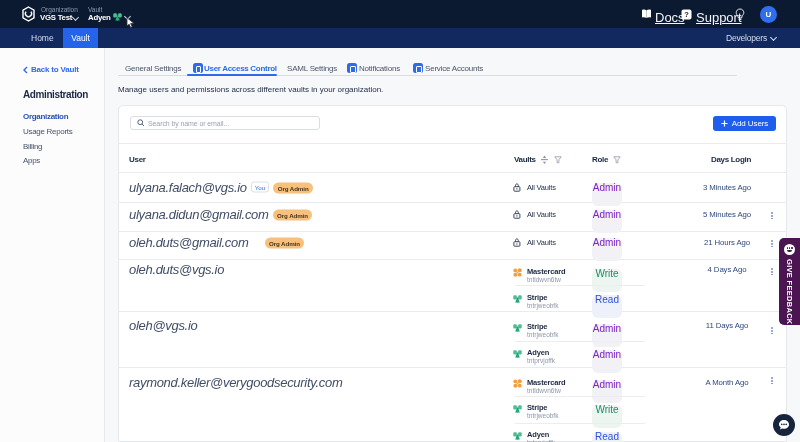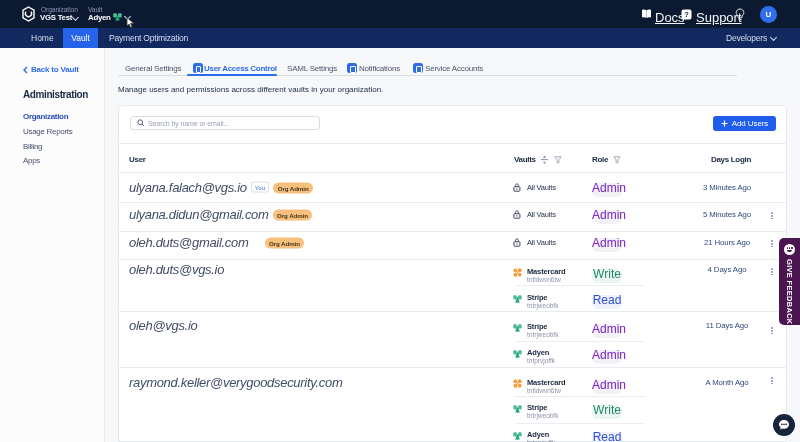--- a/index.html
+++ b/index.html
@@ -27,21 +27,21 @@
 
 .tab { font-size:8px; letter-spacing:-0.2px; color:#4a5468; white-space:nowrap; }
 .tabactive { color:#2d6be9; font-weight:700; }
 .tabicon { width:10px; height:10px; background:#2d6be9; border-radius:2.5px; }
 .tabicon:after { content:""; position:absolute; left:3px; top:2.5px; width:3.5px; height:5px; border:1px solid #fff; border-radius:1px; }
 
 
 .pill { display:inline-block; font-size:6.5px; letter-spacing:-0.1px; border-radius:8px; padding:1.5px 4.5px; line-height:7.5px; position:relative; top:0.8px; }
 .orgpill { background:#f7c07c; color:#44341c; font-weight:600; font-size:6.2px;}
 .youpill { display:inline-block; background:#fff; border:1px solid #d9dee6; color:#2d6be9; font-size:6.2px; border-radius:3px; padding:1px 3px; line-height:7.5px; }
-.rolepill { position:absolute; left:592px; width:30px; height:14px; background:#f1f1f6; border-radius:6px; font-size:12px; font-weight:500; text-align:center; line-height:10.5px; }
+.rolepill { position:absolute; left:592px; width:30px; height:23px; background:#f1f1f6; border-radius:6px; font-size:10px; font-weight:500; text-align:center; line-height:10.5px; }
 .r-admin { color:#7d22c3; }
 .r-write { color:#1d8a6a; background:#edf5f1;}
 .r-read { color:#2c50d8; background:#eef1f9;}
 
 
 .hline { position:absolute; height:1px; background:#e9ebef; }
 .subline { position:absolute; height:1px; background:#ecedf1; }
 .th { font-size:8px; letter-spacing:-0.3px; font-weight:700; color:#1b2942; }
 .email { font-size:13px; letter-spacing:-0.3px; color:#414d66;font-style:italic; }
 .vname { font-size:7.5px; letter-spacing:-0.15px; font-weight:700; color:#1b2942; }
@@ -114,21 +114,20 @@
   <div class="abs b1right" style="left:696px;top:10px;">Support</div>
   <svg class="abs" style="left:735px;top:8px" width="10" height="13" viewBox="0 0 10 13">
     <path d="M5 1 C2.7 1 1.2 2.7 1.2 4.7 C1.2 6.2 2.2 7 2.8 8 C3.2 8.7 3.3 9.5 3.3 10 L6.7 10 C6.7 9.5 6.8 8.7 7.2 8 C7.8 7 8.8 6.2 8.8 4.7 C8.8 2.7 7.3 1 5 1 Z" fill="none" stroke="#e8ecf4" stroke-width="1"></path>
     <path d="M3.6 11.5 L6.4 11.5" stroke="#e8ecf4" stroke-width="1"></path>
   </svg>
   <div class="abs" style="left:760px;top:6px;width:17px;height:17px;border-radius:50%;background:#2f6fed;color:#fff;font-size:8px;font-weight:700;text-align:center;line-height:17px;">U</div>
 
   <div class="abs" id="bar2"></div>
   <div class="abs nav2" style="left:31px;top:28px;">Home</div>
   <div class="abs" id="vaultbtn">Vault</div>
-  <div class="abs nav2" style="left:109px;top:28px;letter-spacing:-0.2px;">Payment Optimization</div>
   <div class="abs nav2" style="left:726px;top:28px;letter-spacing:-0.2px;">Developers</div>
   <span class="abs chev" style="left:771px;top:35px;border-color:#d6deef;"></span>
 
   <div class="abs" id="sidebar"></div>
   <div class="abs" id="card" style="left:118px;top:105px;width:669px;height:337px;background:#fff;border:1px solid #e5e8ec;border-radius:5px 5px 0 0;"></div>
   <svg class="abs" style="left:23px;top:66px" width="5" height="8" viewBox="0 0 5 8">
     <path d="M4 1 L1 4 L4 7" fill="none" stroke="#2d6be9" stroke-width="1.4"></path>
   </svg>
   <div class="abs" style="left:31px;top:65px;font-size:8px;letter-spacing:-0.2px;font-weight:600;color:#2d6be9;">Back to Vault</div>
   <div class="abs" style="left:23px;top:89px;font-size:10px;letter-spacing:-0.4px;font-weight:700;color:#1b2942;">Administration</div>

